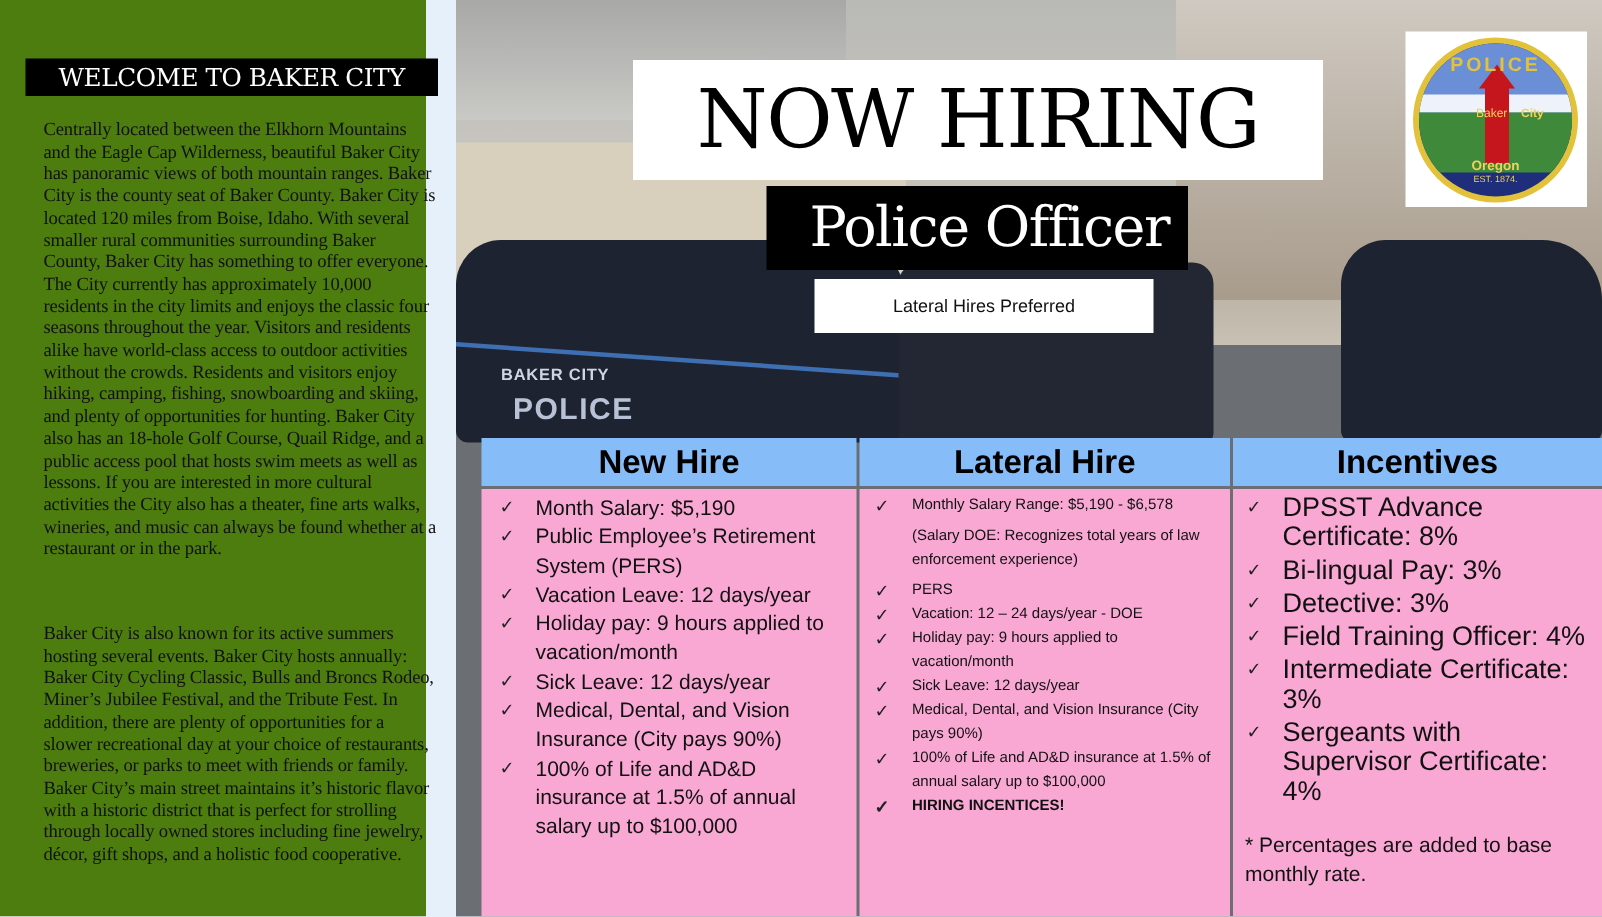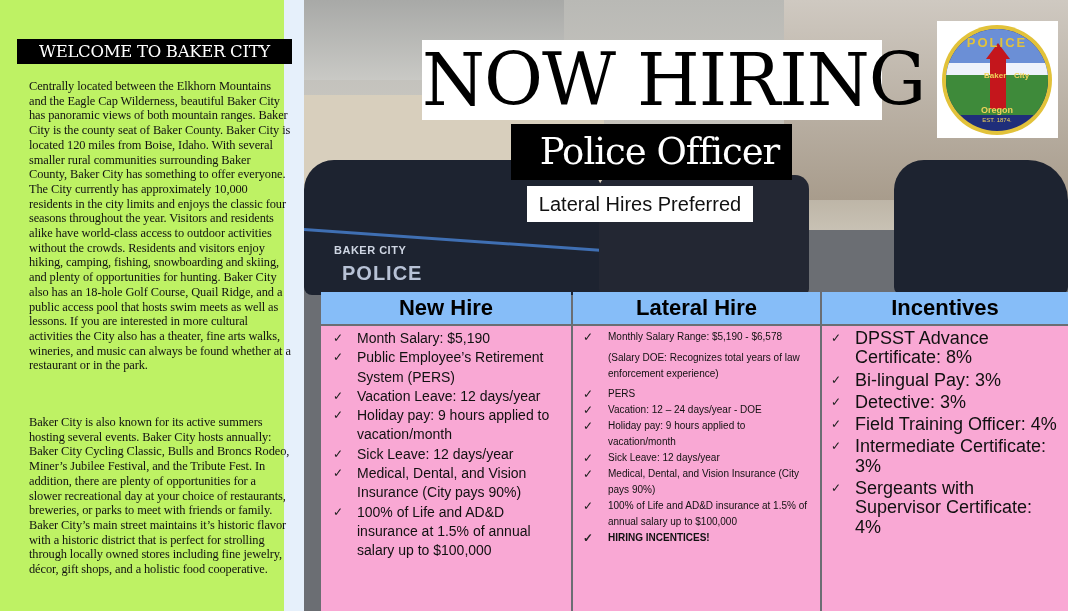--- a/index.html
+++ b/index.html
@@ -1,20 +1,20 @@
 <!DOCTYPE html>
 <html><head>
 <meta charset="utf-8">
 <style>
   * { box-sizing: border-box; margin: 0; padding: 0; }
   html, body { width: 1068px; height: 611px; overflow: hidden; }
   body { position: relative; background: #e6f0fb; font-family: "Liberation Sans", sans-serif; }
 
   
-  #left-panel { position: absolute; left: 0; top: 0; width: 284px; height: 611px; background: #bef264; }
+  #left-panel { position: absolute; left: 0; top: 0; width: 284px; height: 611px; background: #4d7c0f; }
   #welcome-title { position: absolute; left: 17px; top: 39px; width: 275px; height: 25px; background: #000; color: #fff;
     font-family: "DejaVu Serif", serif; font-size: 16.5px; line-height: 25px; text-align: center; letter-spacing: -0.3px; white-space: nowrap; }
   .para { position: absolute; left: 29px; width: 262px; font-family: "Liberation Serif", serif; font-size: 12.4px; line-height: 14.7px; color: #111; letter-spacing: -0.1px; }
   #para1 { top: 79px; }
   #para2 { top: 415px; }
 
   
   #photo { position: absolute; left: 304px; top: 0; width: 764px; height: 611px; overflow: hidden;
     background: linear-gradient(180deg, #b9b9b5 0%, #c8c6c0 18%, #b8afa0 30%, #cdc7ba 40%, #8f8a83 48%, #5d5d60 60%, #4c4f54 100%); }
   .roof { position: absolute; left: 0; top: 0; width: 260px; height: 80px; background: linear-gradient(180deg,#a8a9a7,#c9c9c5); }
@@ -24,37 +24,37 @@
   .car { position: absolute; background: #1d2330; border-radius: 30px 40px 8px 8px; }
   .car.c1 { left: 0; top: 160px; width: 300px; height: 135px; }
   .car.c2 { left: 295px; top: 175px; width: 210px; height: 120px; background: #232733; border-radius: 14px 14px 6px 6px; }
   .car.c3 { left: 590px; top: 160px; width: 174px; height: 135px; }
   .car-label { position: absolute; left: 30px; top: 244px; color: #cfd6e3; font-weight: bold; font-size: 11px; letter-spacing: 0.5px; }
   .car-label2 { position: absolute; left: 38px; top: 262px; color: #b8c2d6; font-weight: bold; font-size: 20px; letter-spacing: 1px; }
   .stripe { position: absolute; left: 0; top: 228px; width: 300px; height: 3px; background: #3f6fb3; transform: rotate(4deg); transform-origin: left; }
 
   
   #now-hiring { position: absolute; left: 422px; top: 40px; width: 460px; height: 80px; background: #fff; color: #000;
-    font-family: "DejaVu Serif", serif; font-size: 72px; line-height: 80px; text-align: center; letter-spacing: -1px; white-space: nowrap; }
+    font-family: "DejaVu Serif", serif; font-size: 54px; line-height: 80px; text-align: center; letter-spacing: -1px; white-space: nowrap; }
   #position { position: absolute; left: 511px; top: 124px; width: 281px; height: 56px; background: #000; color: #fff;
     font-family: "DejaVu Serif", serif; font-size: 37px; line-height: 56px; text-align: center; letter-spacing: -1px; white-space: nowrap; padding-left: 16px; }
-  #lateral-pref { position: absolute; left: 527px; top: 186px; width: 226px; height: 36px; background: #fff; color: #111;
-    font-family: "Liberation Sans", sans-serif; font-size: 20px; line-height: 36px; text-align: center; }
+  #lateral-pref { position: absolute; left: 543px; top: 186px; width: 226px; height: 36px; background: #fff; color: #111;
+    font-family: "Liberation Sans", sans-serif; font-size: 12px; line-height: 36px; text-align: center; }
 
   
   #badge-box { position: absolute; left: 937px; top: 21px; width: 121px; height: 117px; background: #fff; }
   #badge { position: absolute; left: 942px; top: 25px; width: 110px; height: 110px; border-radius: 50%; background: #e2c23a; }
   #badge-inner { position: absolute; left: 4px; top: 4px; width: 102px; height: 102px; border-radius: 50%; background: #1f2e7a; overflow: hidden; }
   .sky { position: absolute; left: 0; top: 0; width: 102px; height: 50px; background: #6b8fd6; }
   .mtn { position: absolute; left: 0; top: 34px; width: 102px; height: 12px; background: #eef2fb; }
   .field { position: absolute; left: 0; top: 46px; width: 102px; height: 40px; background: #3e8a3a; }
   .tower { position: absolute; left: 44px; top: 28px; width: 16px; height: 52px; background: #c4161c; }
   .tower-top { position: absolute; left: 40px; top: 14px; width: 0; height: 0; border-left: 12px solid transparent; border-right: 12px solid transparent; border-bottom: 16px solid #c4161c; }
   #badge-police { position: absolute; left: 0; top: 6px; width: 102px; text-align: center; color: #e2c23a; font-weight: bold; font-size: 13px; letter-spacing: 2px; }
-  #badge-baker { position: absolute; left: 10px; top: 42px; color: #f0d25a; font-size: 8px; font-weight: bold; padding-left: 28px; }
+  #badge-baker { position: absolute; left: 10px; top: 42px; color: #f0d25a; font-size: 8px; font-weight: normal; padding-left: 28px; }
   #badge-city { position: absolute; left: 68px; top: 42px; color: #f0d25a; font-size: 8px; font-weight: bold; }
   #badge-oregon { position: absolute; left: 0; top: 76px; width: 102px; text-align: center; color: #f0d25a; font-size: 9px; font-weight: bold; }
   #badge-est { position: absolute; left: 0; top: 88px; width: 102px; text-align: center; color: #f0d25a; font-size: 6px; }
 
   
   #benefits-table { position: absolute; left: 321px; top: 292px; width: 747px; height: 319px; }
   .col { position: absolute; top: 0; height: 319px; }
   .col.c-new { left: 0; width: 250px; }
   .col.c-lat { left: 252px; width: 247px; }
   .col.c-inc { left: 501px; width: 246px; }
@@ -155,15 +155,16 @@
     <div class="col-head">Incentives</div>
     <div class="col-body">
       <ul class="checks">
         <li>DPSST Advance Certificate: 8%</li>
         <li>Bi-lingual Pay: 3%</li>
         <li>Detective: 3%</li>
         <li>Field Training Officer: 4%</li>
         <li>Intermediate Certificate: 3%</li>
         <li>Sergeants with Supervisor Certificate: 4%</li>
       </ul>
+      <div id="inc-footnote">* Percentages are added to base monthly rate.</div>
     </div>
   </div>
 </div>
 
 </body></html>

